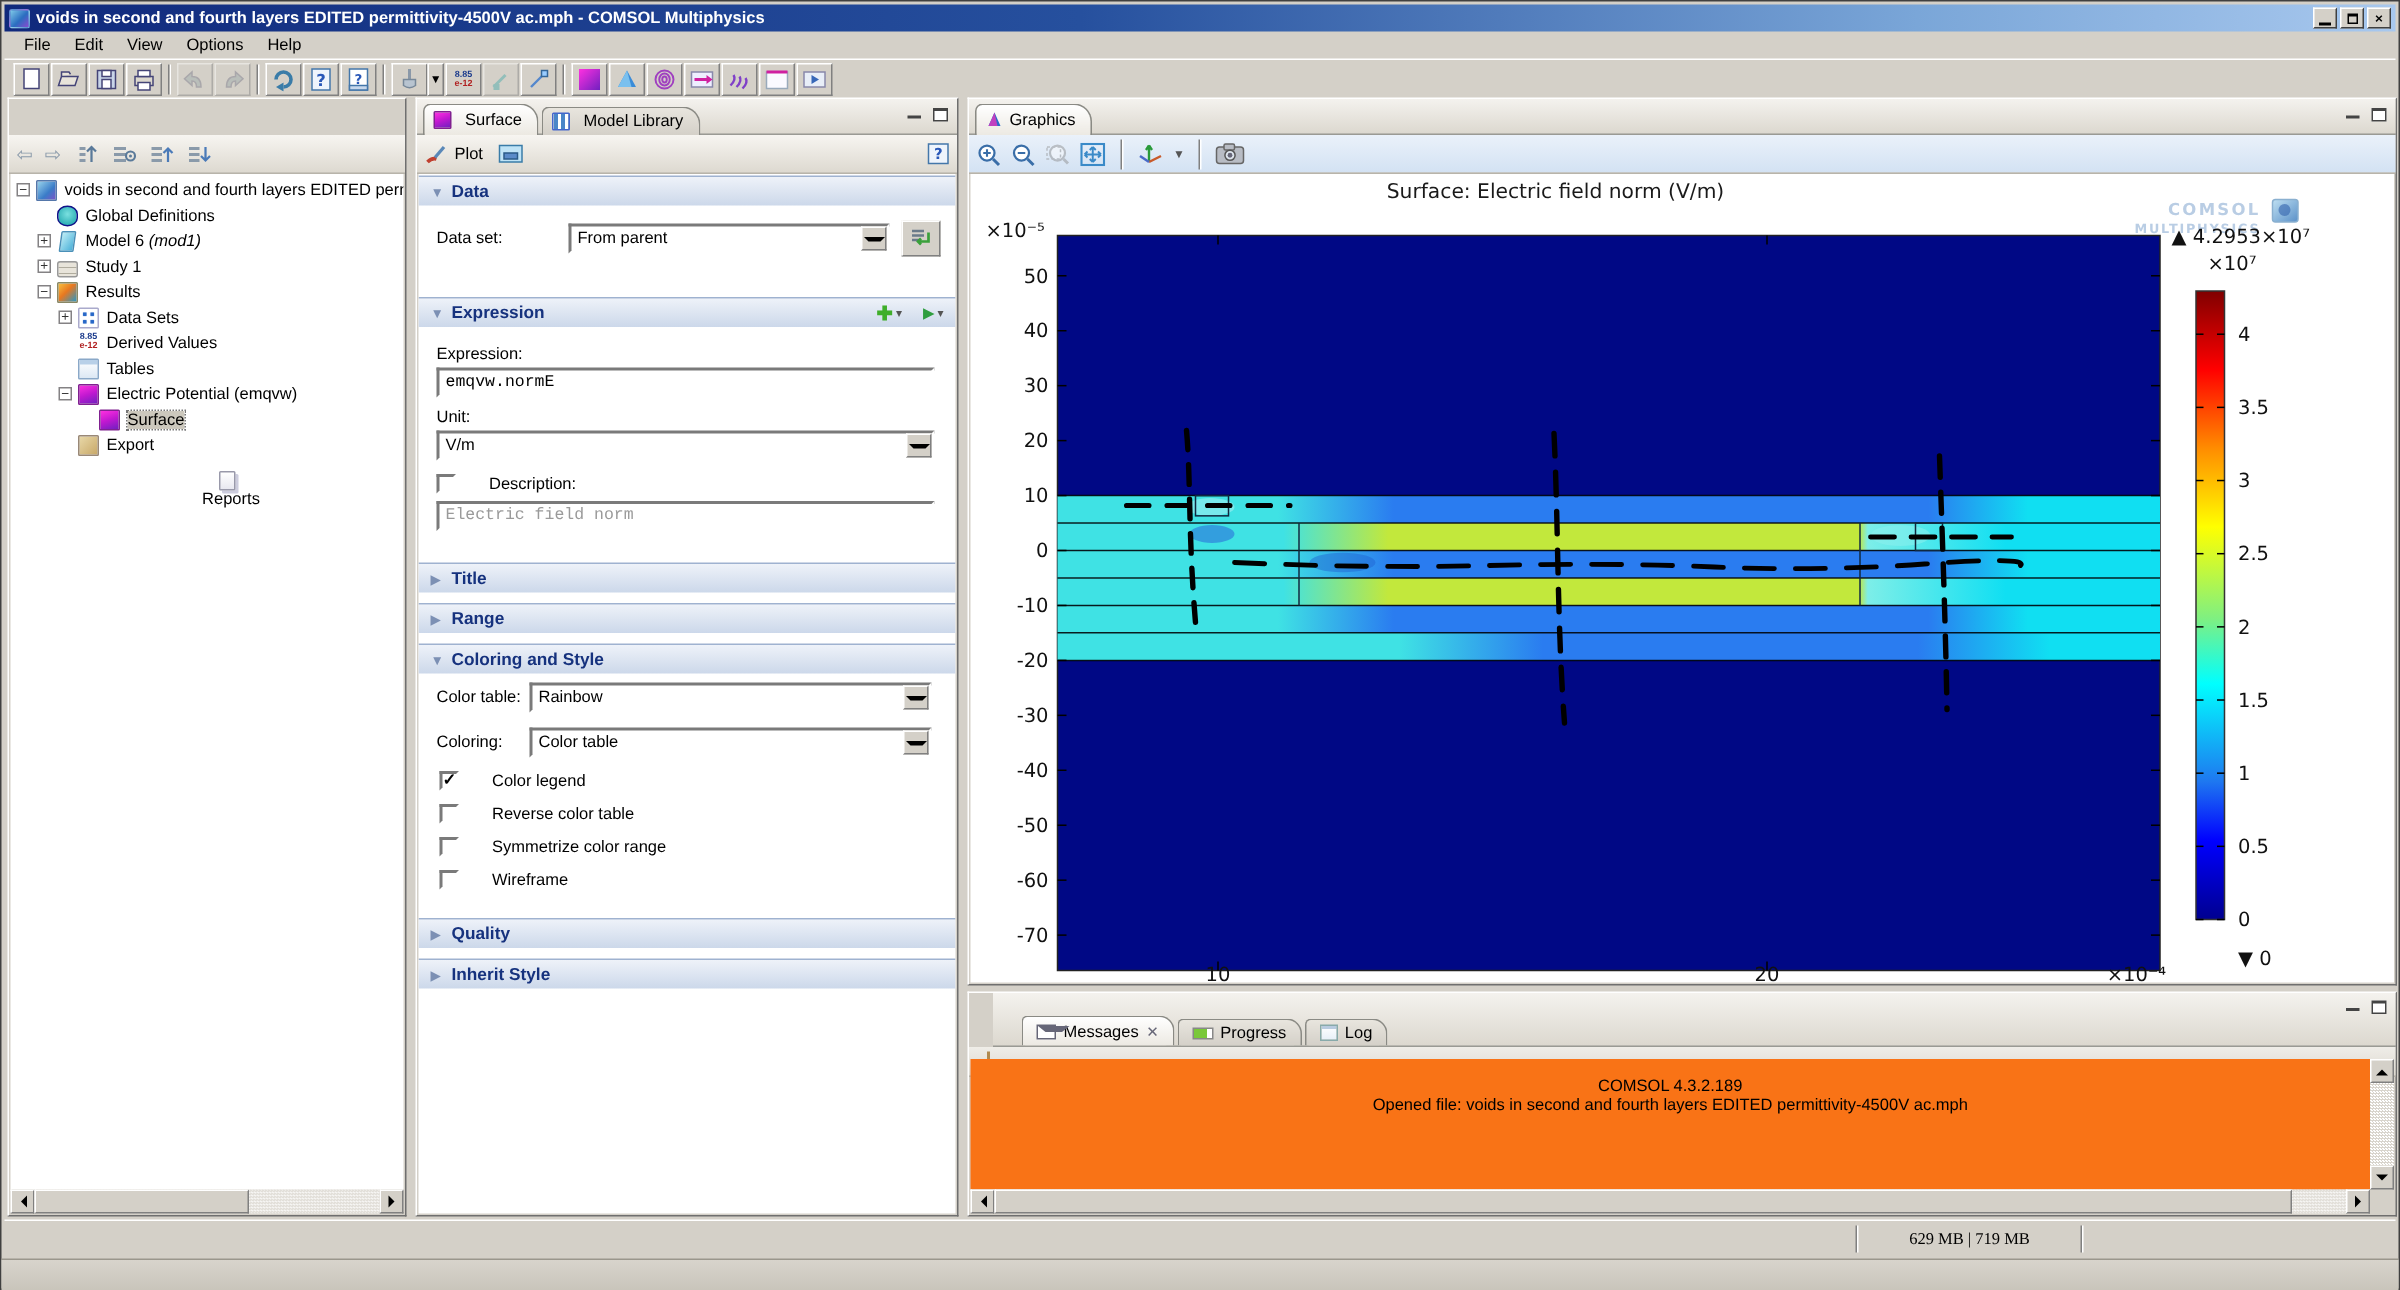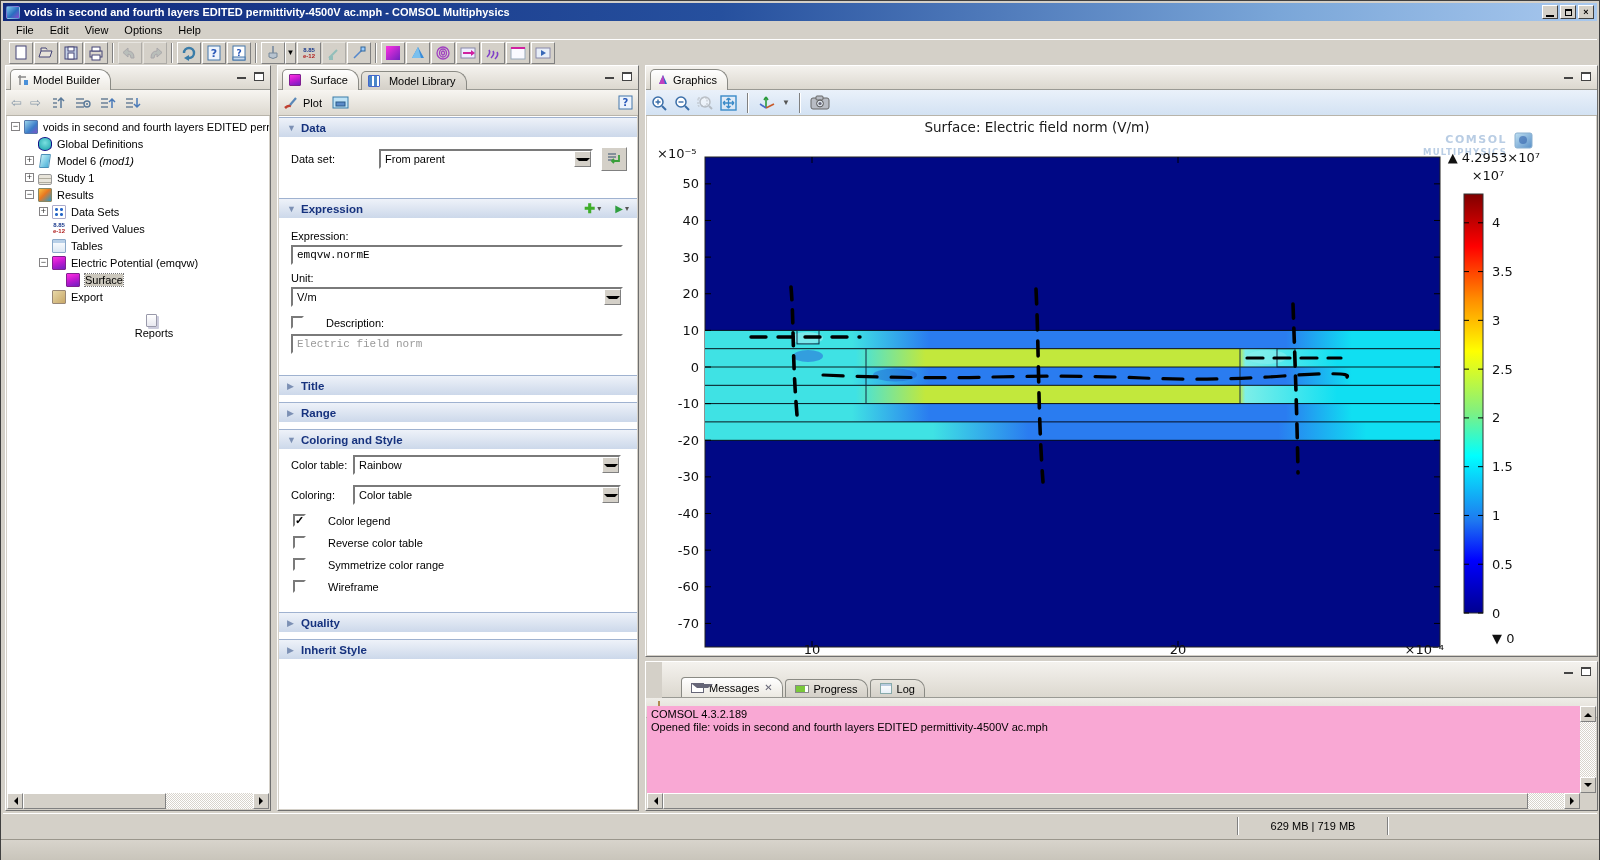--- a/index.html
+++ b/index.html
@@ -103,34 +103,34 @@
   
   #gfx-toolbar { background:linear-gradient(#eaf1fa,#d3e2f3); gap:6px; }
   .gfx-canvas { position:absolute; left:1px; top:50px; right:1px; bottom:1px; background:#fff; }
   svg text { font-family:"DejaVu Sans", sans-serif; }
 
   
   .msg-tabs { height:36px; background:linear-gradient(#f4f2ee,#dcd8cf); border-bottom:1px solid #9a9a94; display:flex; align-items:flex-end; padding-left:19px;margin-left:16px; }
   .msg-tab { height:20px; display:flex; align-items:center; gap:5px; padding:0 9px; border:1px solid #8a8a84; border-bottom:none; border-radius:4px 10px 0 0; background:linear-gradient(#fff,#ece9e2); margin-right:2px; }
   .msg-tab.inactive { height:18px; background:linear-gradient(#e8e5de,#d4d0c8); }
   .msg-toolbar { height:20px; display:flex; align-items:center; padding-left:6px; background:linear-gradient(#efede8,#ddd9d0); border-bottom:1px solid #b8b4aa; }
-  .msg-body { position:absolute; left:1px; top:44px; right:17px; bottom:17px; background:#f9a8d4; padding:2px 4px; }
+  .msg-body { position:absolute; left:1px; top:44px; right:17px; bottom:17px; background:#f97316; padding:12px 4px;text-align:center; }
   .msg-line { line-height:13px; white-space:nowrap; }
   .envelope { width:13px; height:10px; border:1px solid #667; background:#fff; position:relative; }
   .envelope:before { content:""; position:absolute; left:0; top:0; border:5px solid transparent; border-top:4px solid #667; width:11px; }
   .progress-ic { width:14px; height:8px; border:1px solid #888; background:linear-gradient(90deg,#7ac83a 0 9px,#fff 9px); }
   .log-ic { width:12px; height:11px; border:1px solid #8aa; background:linear-gradient(#fff,#e8f0f8); box-shadow:inset 0 2px 0 #b8cbe0; }
   .broom { width:14px; height:14px; position:relative; }
   .broom:before { content:""; position:absolute; left:6px; top:0; width:2px; height:8px; background:#b08a50; }
   .broom:after { content:""; position:absolute; left:3px; top:7px; width:8px; height:6px; background:linear-gradient(90deg,#e8c060,#c89838); border-radius:0 0 3px 3px; }
 
   
   .statusbar { position:absolute; left:2px; right:2px; top:812px; height:24px; border-top:1px solid #fff; display:flex; align-items:center; }
   .sdiv { width:2px; height:18px; border-left:1px solid #808080; border-right:1px solid #fff; }
-  .scell-mem { width:148px; text-align:center; }
+  .scell-mem { width:148px; text-align:center;font-family:Liberation Serif, serif; }
   .bottom-strip { position:absolute; left:0; right:0; top:838px; height:22px; background:linear-gradient(#d8d4cc,#c8c4ba); border-top:1px solid #9a968c; }
 </style>
 </head>
 <body>
 
 <div class="window">
 
   <div class="titlebar">
     <div class="app-icon"></div>
     <span class="title-text">voids in second and fourth layers EDITED permittivity-4500V ac.mph - COMSOL Multiphysics</span>
@@ -277,38 +277,20 @@
       </div>
     <div class="tbtn">
         <svg width="16" height="16">
           <rect x="1" y="3" width="14" height="10" fill="#e8eef8" stroke="#88a"></rect>
           <path d="M6 5 L11 8 L6 11 Z" fill="#3868b8"></path>
         </svg>
       </div>
   </div>
 
   <div class="panel" style="left:4px; top:64px; width:266px; height:746px;">
-    <div class="ptabrow">
-      <div class="ptab">
-        <svg width="12" height="12">
-            <line x1="3" y1="1" x2="3" y2="11" stroke="#888" stroke-width="1.5"></line>
-            <line x1="1" y1="3" x2="9" y2="3" stroke="#888" stroke-width="1.5"></line>
-            <rect x="7" y="6" width="4" height="5" fill="#4a90d8"></rect>
-          </svg>
-        <span>Model Builder</span>
-      </div>
-      <div class="pbtns">
-        <div class="pbtn">
-            <span class="mini"></span>
-          </div>
-        <div class="pbtn">
-            <span class="maxi"></span>
-          </div>
-      </div>
-    </div>
     <div class="ptoolbar" id="mb-toolbar">
       <span class="mbicon">⇦</span>
       <span class="mbicon">⇨</span>
       <svg width="17" height="14">
           <path d="M4 3 L8 3 M4 7 L8 7 M4 11 L8 11" stroke="#8a9aaa" stroke-width="2"></path>
           <path d="M12 2 L12 12 M9 5 L12 2 L15 5" fill="none" stroke="#5a7a9a" stroke-width="1.5"></path>
         </svg>
       <svg width="17" height="14">
           <path d="M2 3 L10 3 M2 7 L10 7 M2 11 L10 11" stroke="#8a9aaa" stroke-width="2"></path>
           <circle cx="13" cy="8" r="3" fill="none" stroke="#5a7a9a" stroke-width="1.4"></circle>

